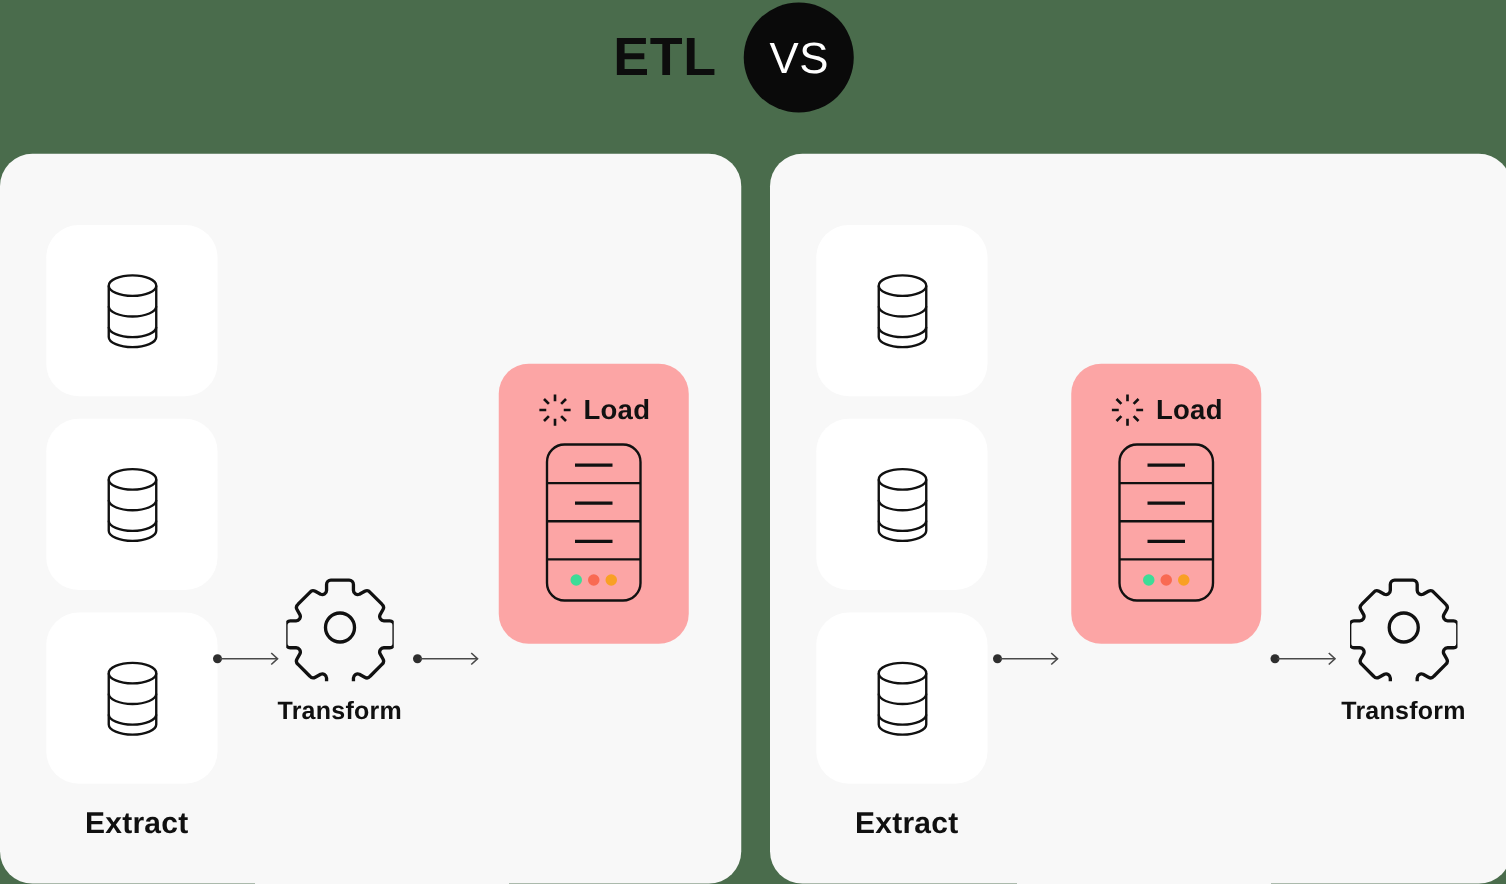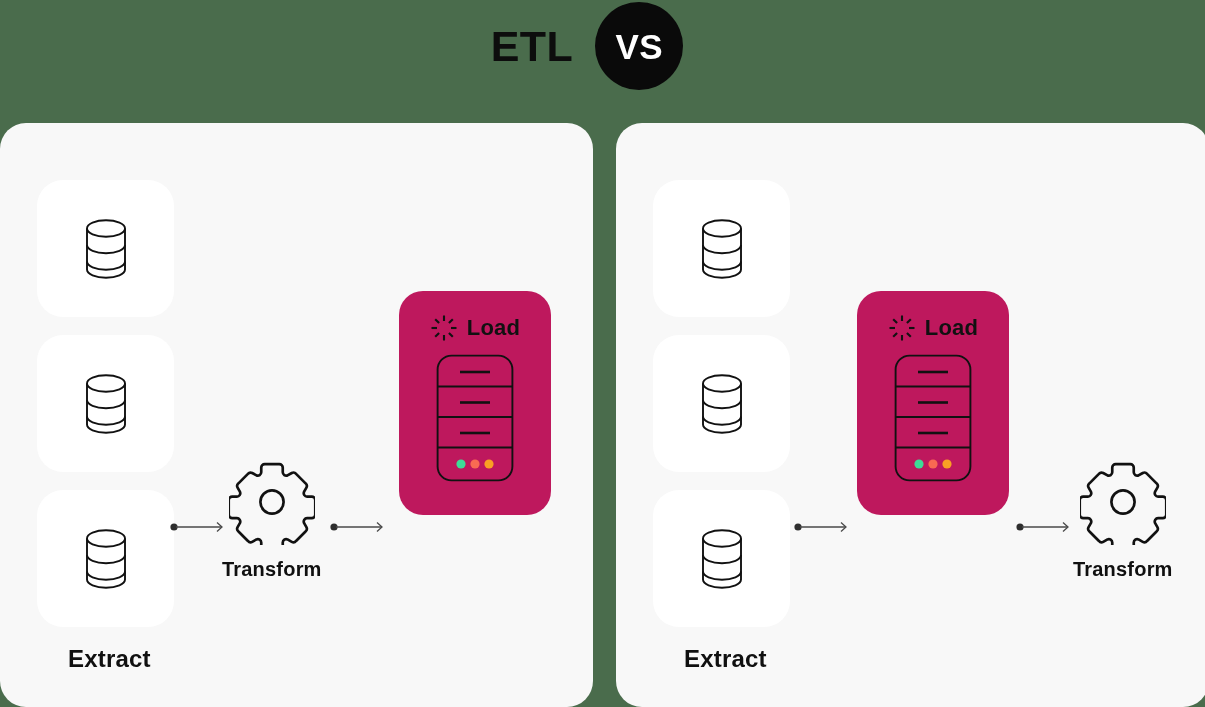--- a/index.html
+++ b/index.html
@@ -45,21 +45,21 @@
     border-radius: 50%;
     background: #0a0a0a;
     display: flex;
     align-items: center;
     justify-content: center;
     flex: 0 0 auto;
   }
 
   .vs-badge span {
     font-size: 35px;
-    font-weight: 700;
+    font-weight: 400;
     color: #ffffff;
     letter-spacing: 0.5px;
     line-height: 1;
   }
 
   
   .panels {
     position: absolute;
     top: 123px;
     left: 0;
@@ -132,21 +132,21 @@
     color: #101010;
     margin-top: 13px;
     letter-spacing: 0.2px;
   }
 
   
   .load-card {
     position: absolute;
     width: 152px;
     height: 224px;
-    background: #be185d;
+    background: #fca5a5;
     border-radius: 24px;
     display: flex;
     flex-direction: column;
     align-items: center;
   }
 
   .load-head {
     display: flex;
     align-items: center;
     gap: 9px;

